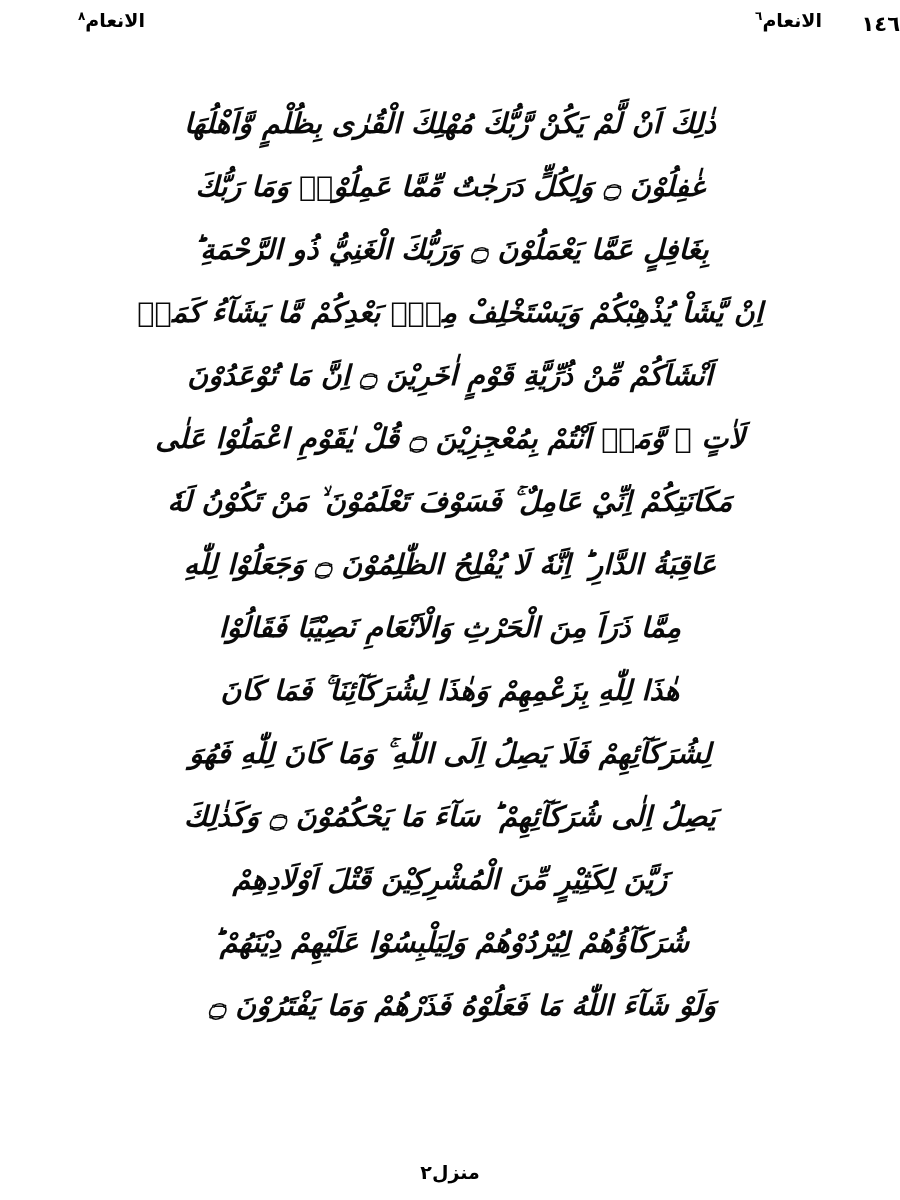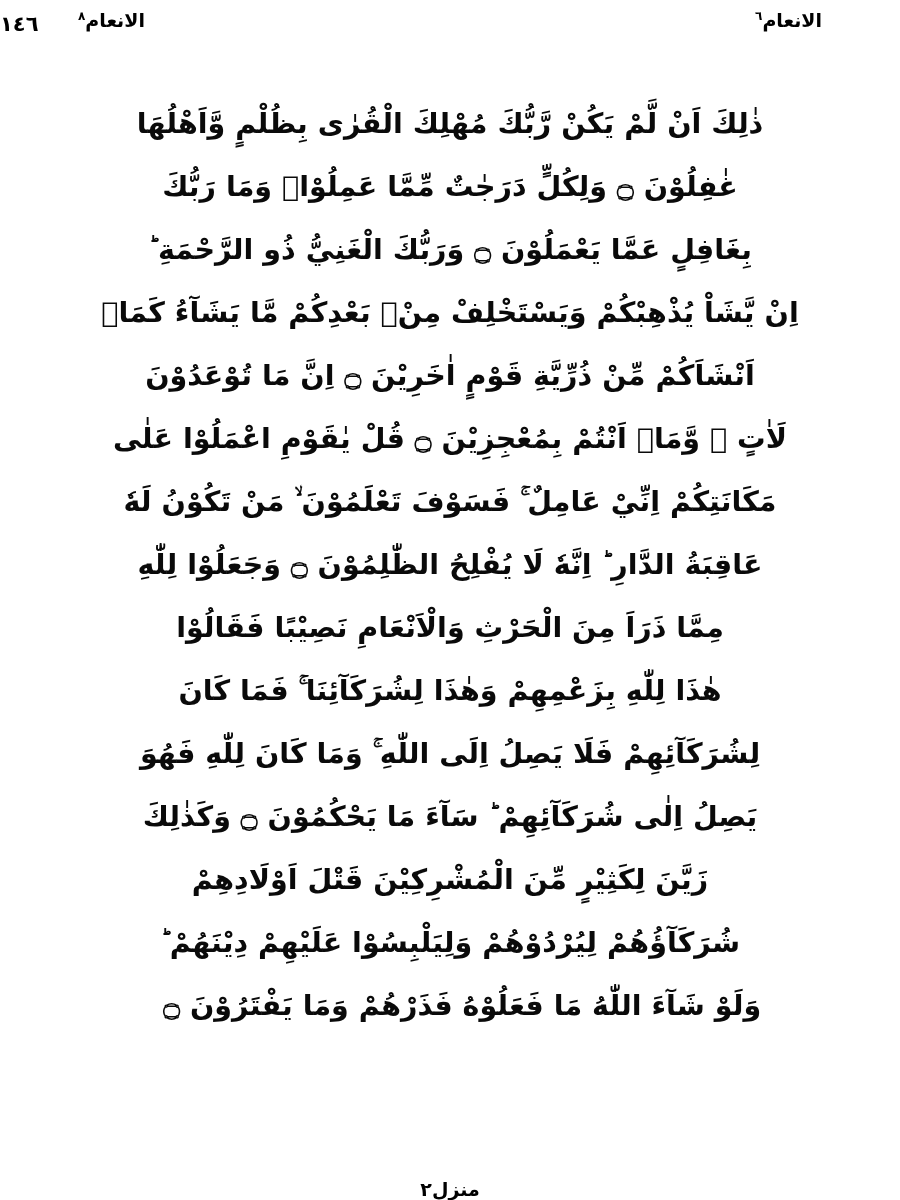--- a/index.html
+++ b/index.html
@@ -55,59 +55,60 @@
   .header-sura-num {
     font-size: 12px;
     font-weight: 700;
     vertical-align: super;
   }
   .header-center {
     position: absolute;
     left: 0;
     right: 0;
     top: 12px;
-    text-align: left;
+    text-align: right;
     font-size: 21px;
     font-weight: 700;
     letter-spacing: 1px;
     pointer-events: none;
   }
   
   .mushaf-body {
     flex: 1 1 auto;
     padding: 34px 70px 0 70px;
     box-sizing: border-box;
     direction: rtl;
     text-align: center;
   }
   .ayah-lines {
     list-style: none;
     margin: 0;
     padding: 0;
+    font-style: italic;
   }
   .quran-line {
     font-family: "DejaVu Sans", sans-serif;
     font-size: 28px;
     font-weight: 700;
     line-height: 63px;
     letter-spacing: 0px;
     white-space: nowrap;
     text-align: center;
     direction: rtl;
     color: #0a0a0a;
     transform: scaleX(1.02);
   }
   .quran-line.last {
     padding-left: 24px;
   }
   
   .page-footer {
     height: 64px;
     display: flex;
-    align-items: flex-end;
+    align-items: center;
     justify-content: center;
     padding-top: 8px;
     box-sizing: border-box;
   }
   .footer-manzil {
     font-size: 19px;
     font-weight: 700;
     direction: rtl;
   }
 </style>

